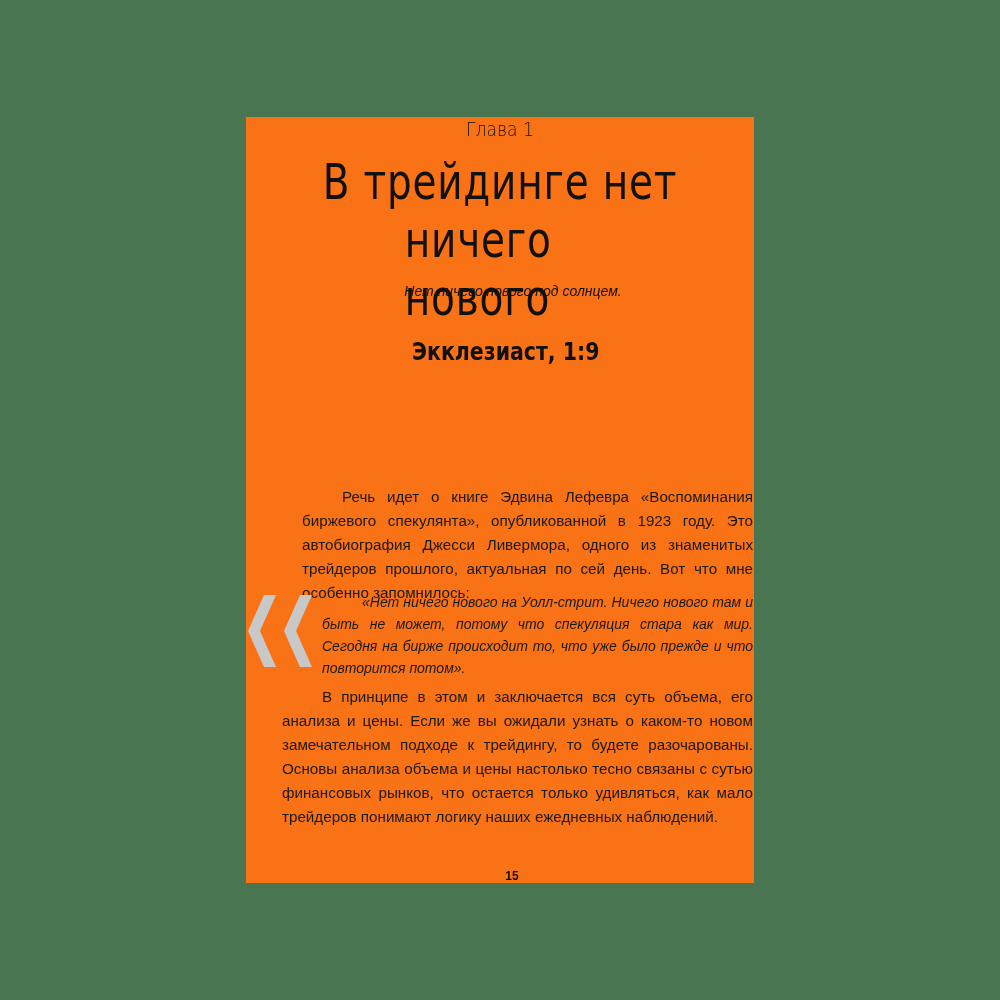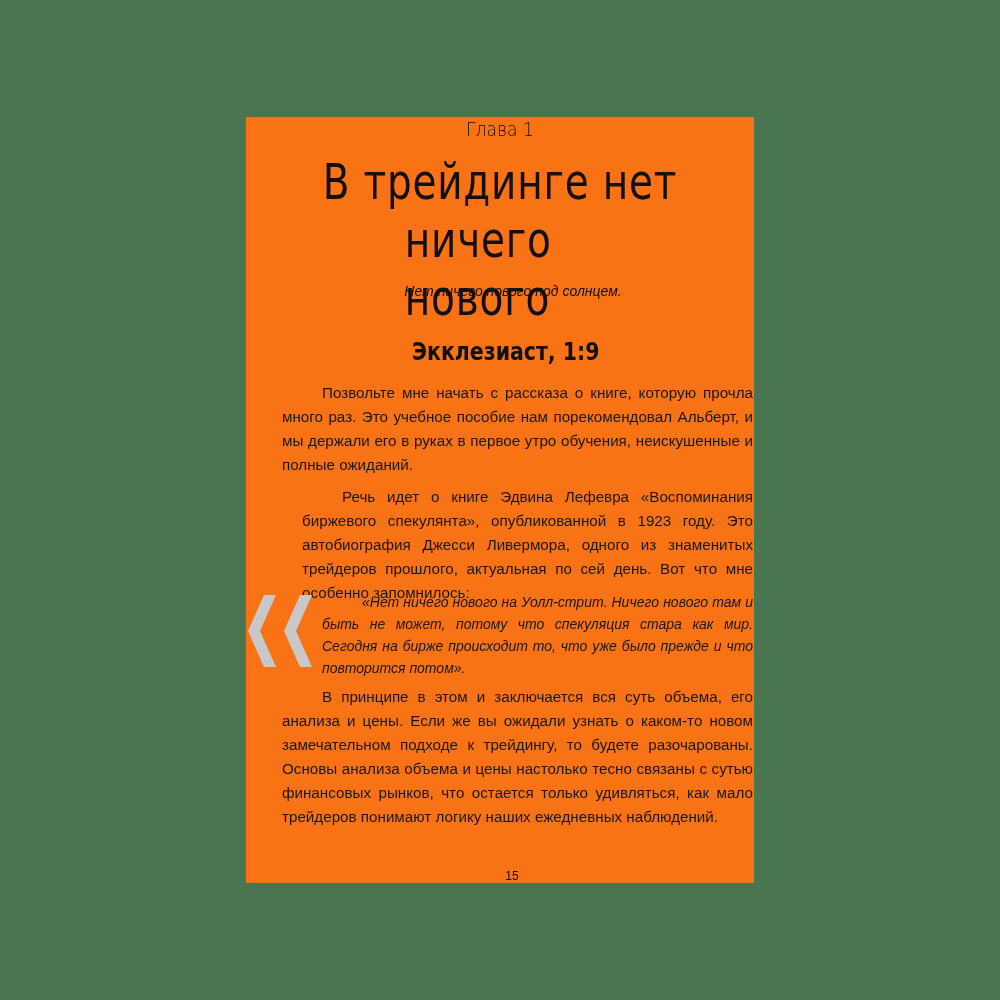--- a/index.html
+++ b/index.html
@@ -90,41 +90,38 @@
   .quote-icon {
     position: absolute;
     left: 0px; top: 478px;
     width: 70px; height: 72px;
   }
   .page-number {
     position: absolute;
     left: 0; right: 0; bottom: 0;
     text-align: center;
     font-size: 12px;
-    font-weight: normal;
+    font-weight: bold;
     color: #111;
     line-height: 14px;
     padding-left: 24px;
   }
 </style>
 </head>
 <body>
 
 <div class="page">
   <div class="chapter-label">Глава 1</div>
   <div class="chapter-title">
     <span class="line line1">В трейдинге нет</span>
     <span class="line line2">ничего нового</span>
   </div>
   <div class="epigraph">Нет ничего нового под солнцем.</div>
   <div class="epigraph-source">Экклезиаст, 1:9</div>
 
-  <div class="body-text para1">
-    <p>Позвольте мне начать с рассказа о книге, которую прочла много раз. Это учебное пособие нам порекомендовал Альберт, и мы держали его в руках в первое утро обучения, неискушенные и полные ожиданий.</p>
-  </div>
   <div class="body-text para2">
     <p>Речь идет о книге Эдвина Лефевра «Воспоминания биржевого спекулянта», опубликованной в 1923 году. Это автобиография Джесси Ливермора, одного из знаменитых трейдеров прошлого, актуальная по сей день. Вот что мне особенно запомнилось:</p>
   </div>
 
   <svg class="quote-icon" viewBox="0 0 70 72">
     <polygon points="30,0 18,0 2,36 18,72 30,72 14,36" fill="#c8c8c8"></polygon>
     <polygon points="66,0 54,0 38,36 54,72 66,72 50,36" fill="#c8c8c8"></polygon>
   </svg>
   <div class="quote">
     <p>«Нет ничего нового на Уолл-стрит. Ничего нового там и быть не может, потому что спекуляция стара как мир. Сегодня на бирже происходит то, что уже было прежде и что повторится потом».</p>

